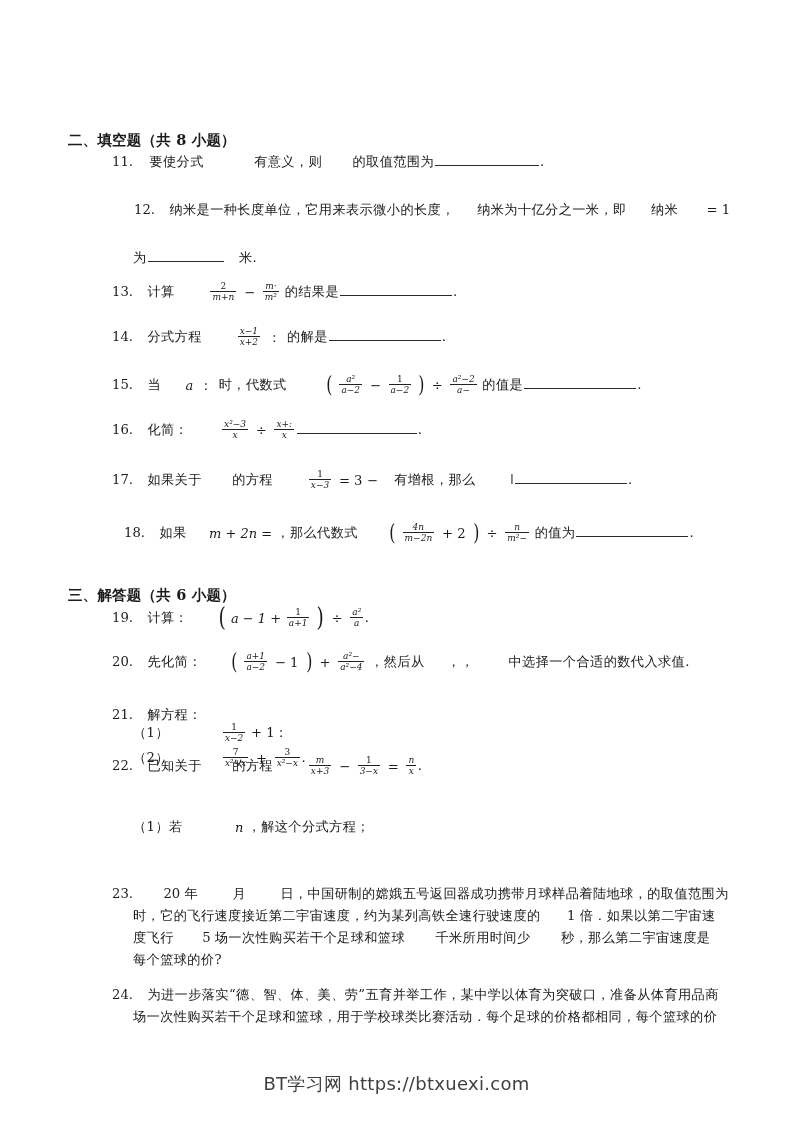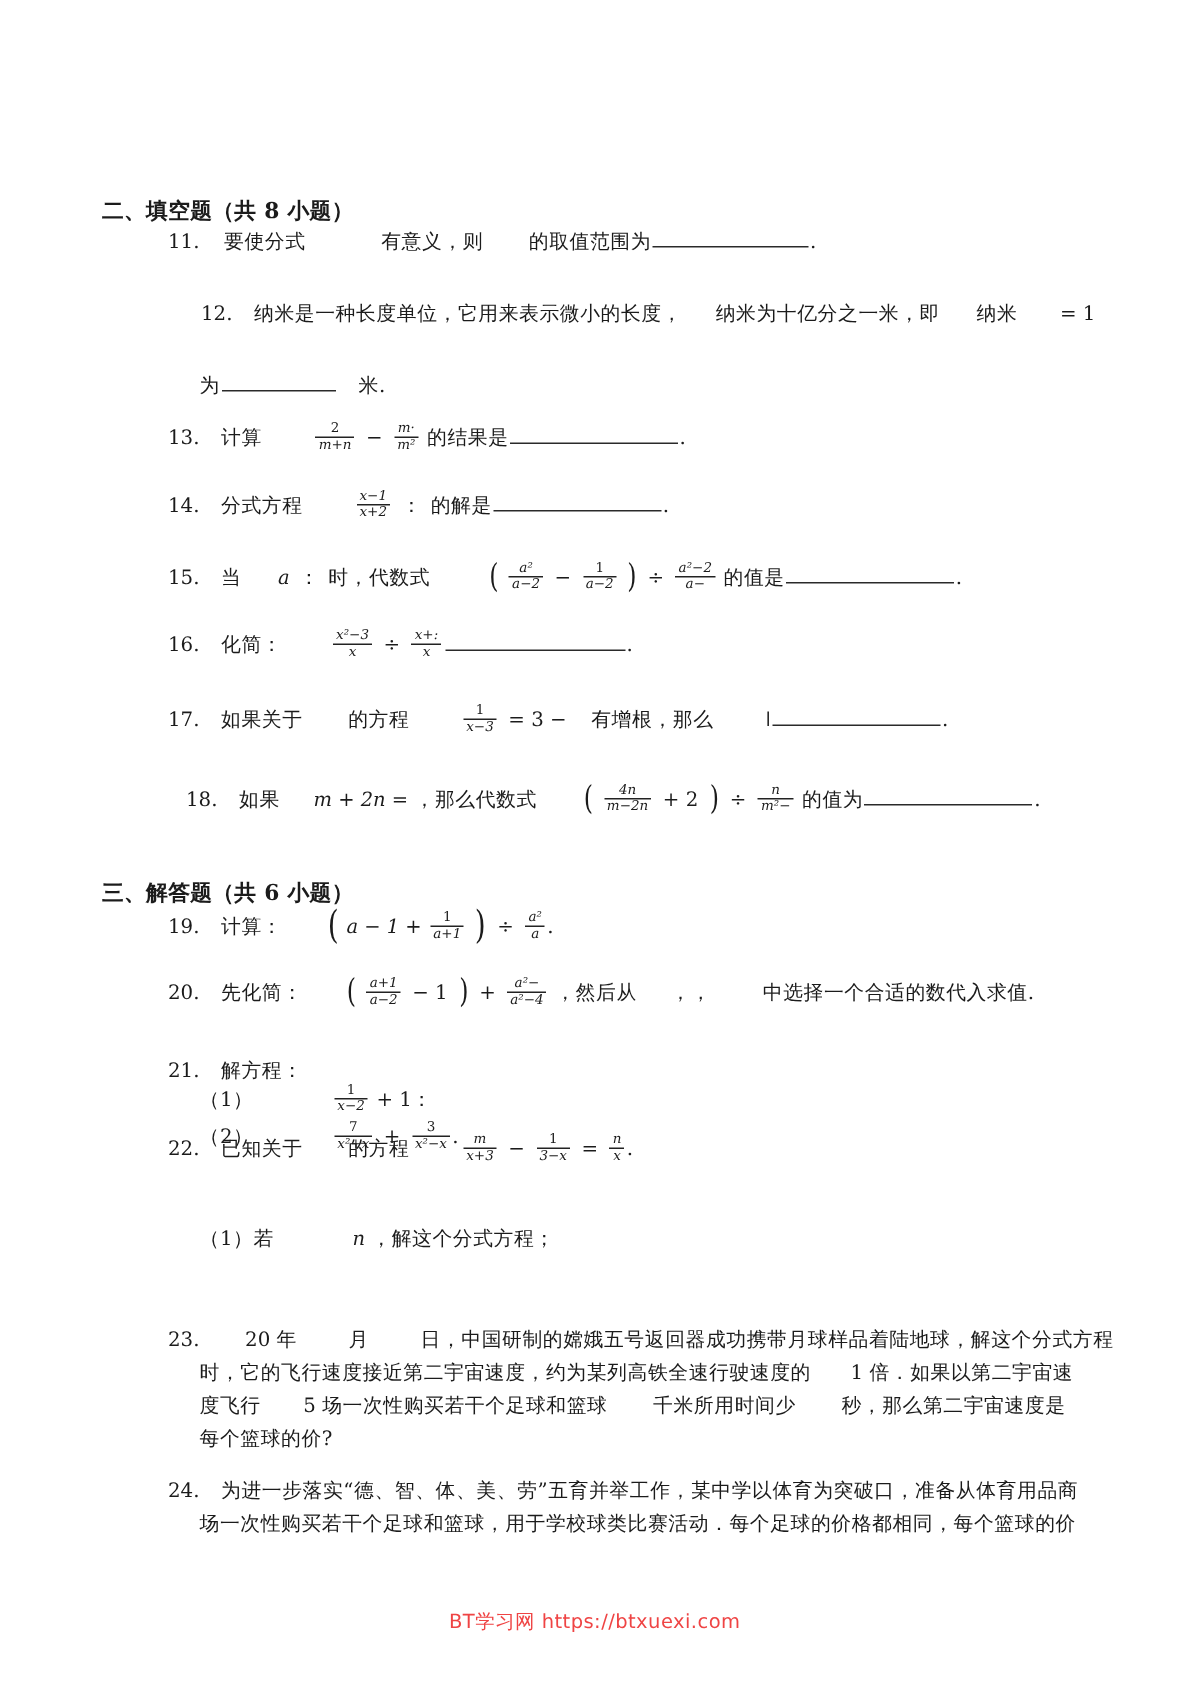--- a/index.html
+++ b/index.html
@@ -75,22 +75,22 @@
   .op{font-style:normal;display:inline-block;padding:0 2px;vertical-align:middle;}
 
   
   .gap{display:inline-block;}
 
   
   .footer{
     position:absolute;
     left:0;right:0;
     text-align:center;
-    color:#ef4444;
-    font-size:13px;
+    color:#404040;
+    font-size:18px;
     font-family:"DejaVu Sans","Liberation Sans",sans-serif;
     letter-spacing:0.3px;
   }
 </style>
 </head>
 <body>
 
 <div class="page">
 
   <div class="sec-head" style="left:68px;top:131px;">二、填空题（共 8 小题）</div>
@@ -340,21 +340,21 @@
   </div>
 
   <div class="prob" style="left:112px;top:884px;">
     <span class="num">23.</span>
     <span class="gap" style="width:22px"></span>
     <span class="mr">20</span>
     <span class="cn">年</span>
     <span class="gap" style="width:26px"></span>
     <span class="cn">月</span>
     <span class="gap" style="width:26px"></span>
-    <span class="cn">日，中国研制的嫦娥五号返回器成功携带月球样品着陆地球，解这个分式方程</span>
+    <span class="cn">日，中国研制的嫦娥五号返回器成功携带月球样品着陆地球，的取值范围为</span>
   </div>
   <div class="prob" style="left:133px;top:906px;text-align:center;">
     <span class="cn">时，它的飞行速度接近第二宇宙速度，约为某列高铁全速行驶速度的</span>
     <span class="gap" style="width:18px"></span>
     <span class="mr">1</span>
     <span class="cn">倍．如果以第二宇宙速</span>
   </div>
   <div class="prob" style="left:133px;top:928px;">
     <span class="cn">度飞行</span>
     <span class="gap" style="width:20px"></span>

